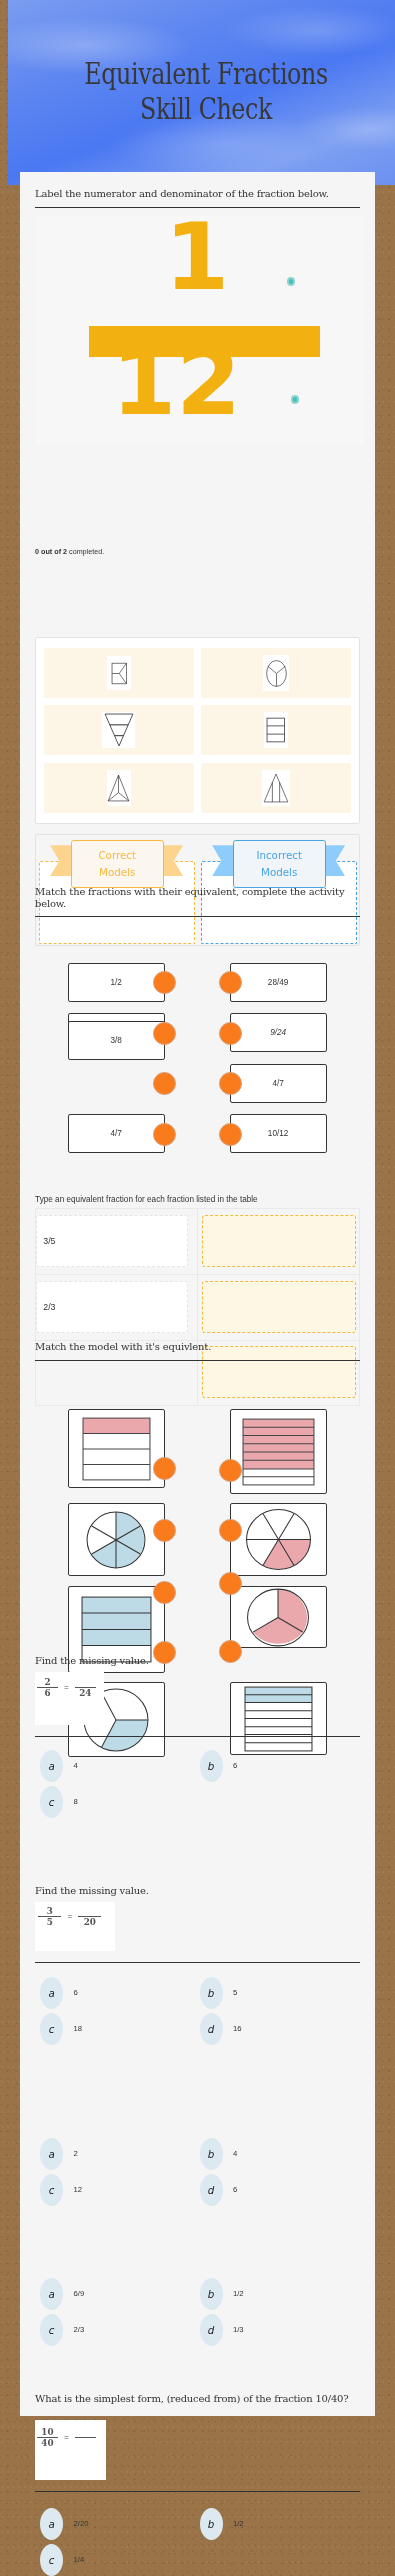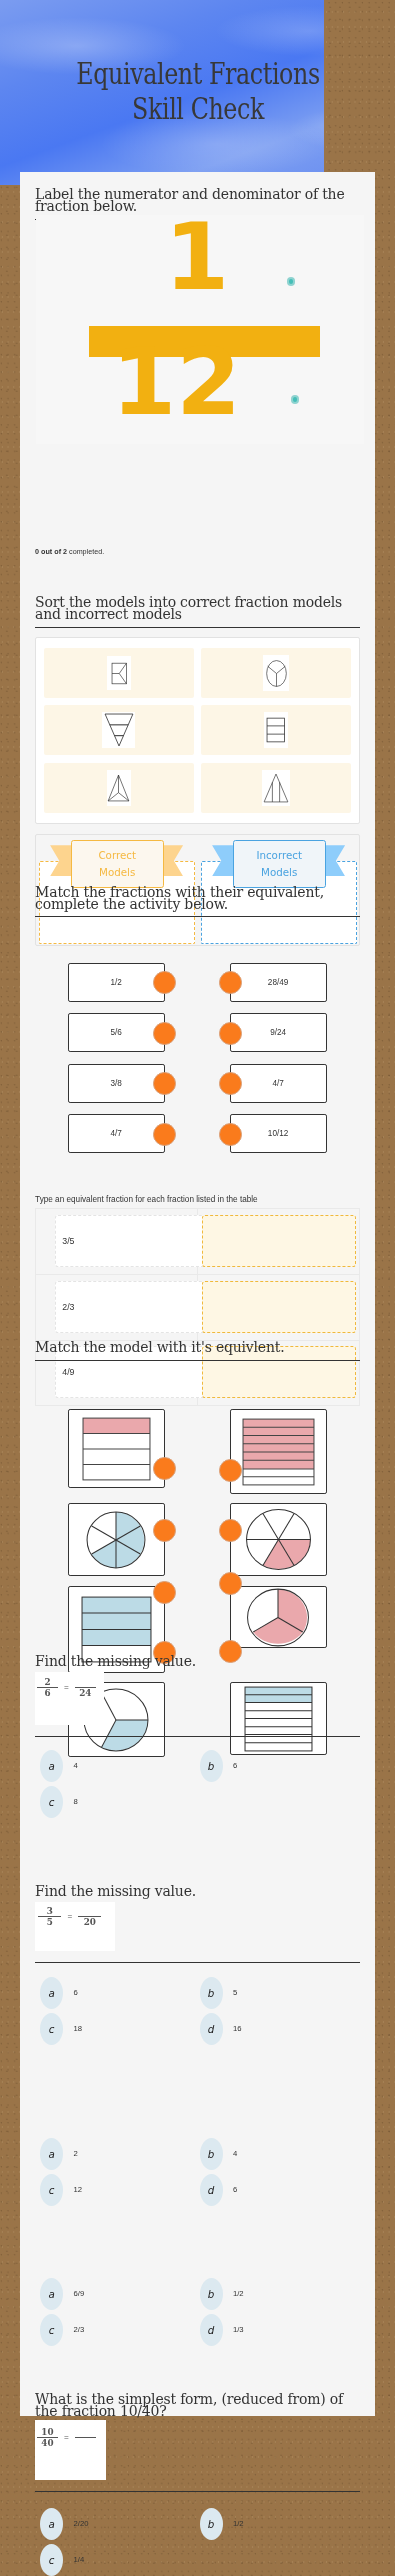--- a/index.html
+++ b/index.html
@@ -11,21 +11,21 @@
       radial-gradient(circle at 20% 30%, rgba(60,40,20,0.25) 0.5px, transparent 1px),
       radial-gradient(circle at 70% 60%, rgba(60,40,20,0.2) 0.5px, transparent 1px),
       radial-gradient(circle at 40% 80%, rgba(255,230,190,0.12) 0.5px, transparent 1px);
     background-size: 6.7px 8.8px, 9.8px 12px, 5.7px 15px;
     font-family: "Liberation Sans", sans-serif;
     color: #333;
     position: relative;
     overflow-x: hidden;
   }
   .hero {
-    position: absolute; left: 0; top: 0; width: 324px; height: 185px;
+    position: absolute; left: 8px; top: 0; width: 388px; height: 185px;
     background: linear-gradient(160deg, #7b9cf0 0%, #5d86f0 30%, #4a78f2 55%, #7d9ff2 80%, #6c90f0 100%);
     overflow: hidden;
   }
   .hero::before {
     content: ""; position: absolute; inset: 0;
     background:
       radial-gradient(ellipse 155px 41px at 77px 46px, rgba(255,255,255,0.25), transparent 70%),
       radial-gradient(ellipse 134px 36px at 309px 31px, rgba(255,255,255,0.2), transparent 70%),
       radial-gradient(ellipse 165px 46px at 216px 144px, rgba(255,255,255,0.18), transparent 70%),
       radial-gradient(ellipse 103px 31px at 361px 129px, rgba(255,255,255,0.2), transparent 70%);
@@ -35,21 +35,21 @@
     font-family: "DejaVu Serif", serif; font-size: 29px; line-height: 35px;
     color: #383838; font-weight: normal; letter-spacing: -0.5px;
     transform: scaleX(0.82);
   }
   .card {
     position: absolute; left: 19.6px; top: 172px; width: 355px; height: 2244px;
     background: #f5f5f5;
   }
   .q { position: absolute; left: 15.5px; width: 325px; }
   .q-title {
-    font-family: "DejaVu Serif", serif; font-size: 14px; line-height: 12px; color: #333;
+    font-family: "DejaVu Serif", serif; font-size: 10px; line-height: 12px; color: #333;
     transform-origin: left; letter-spacing: -0.2px;
   }
   .rule { height: 0.5px; background: #333; width: 325px; }
   
   .label-img { position: absolute; left: 16px; width: 328px; height: 361px; background: #f7f7f7; }
   .big-num { position: absolute; font-family: "DejaVu Sans", sans-serif; color: #f2b011; font-weight: bold; filter: blur(0.4px); }
   .frac-bar { position: absolute; background: #f2b011; filter: blur(0.4px); }
   .hotspot { position: absolute; width: 8.8px; height: 8.8px; border-radius: 50%; background: #8fd3d0; }
   .hotspot::after { content: ""; position: absolute; left: 2.1px; top: 2.1px; width: 4.6px; height: 4.6px; border-radius: 50%; background: #45bfb8; }
   .completed { position: absolute; left: 15.5px; font-size: 7.2px; color: #333; }
@@ -75,21 +75,21 @@
   }
   
   .m-box {
     position: absolute; width: 97px; height: 39px; background: #fff; border: 0.5px solid #333; border-radius: 2.1px;
     display: flex; align-items: center; justify-content: center; font-size: 8.2px; color: #333;
   }
   .dot { position: absolute; width: 23px; height: 23px; border-radius: 50%; background: #fa7b1c; border: 0.8px solid #d9a07a; }
   
   .eq-table { position: absolute; left: 15.5px; width: 325px; height: 198px; background: #f5f5f5; border: 0.5px solid #e9e9e9; }
   .eq-cell-l {
-    position: absolute; left: 19px; width: 152px; height: 52px; background: #fff; border: 0.8px dashed #e4e4e4; border-radius: 3.1px;
+    position: absolute; left: 0; width: 152px; height: 52px; background: #fff; border: 0.8px dashed #e4e4e4; border-radius: 3.1px;
     display: flex; align-items: center; padding-left: 6.2px; font-size: 8.8px; color: #333;
   }
   .eq-cell-r { position: absolute; left: 166px; width: 154px; height: 52px; background: #fef7e4; border: 0.8px dashed #f0b93c; border-radius: 3.1px; }
   .eq-sub { position: absolute; left: 15.5px; font-size: 8.2px; color: #333; }
   
   .opt { position: absolute; display: flex; align-items: center; height: 23px; }
   .opt .bubble {
     width: 23px; height: 32px; border-radius: 50%; background: #dce9f0;
     display: flex; align-items: center; justify-content: center;
     font-family: "DejaVu Sans", sans-serif; font-size: 10.3px; color: #222; font-style: italic;
@@ -119,24 +119,20 @@
     <div class="big-num" style="left:129px;top:-9.3px;font-size:93px;line-height:103px;">1</div>
     <div class="frac-bar" style="left:53px;top:111px;width:231px;height:31px;"></div>
     <div class="big-num" style="left:76px;top:116px;font-size:93px;line-height:103px;">12</div>
     <div class="hotspot" style="left:251px;top:62px"></div>
     <div class="hotspot" style="left:255px;top:180px"></div>
   </div>
   <div class="completed" style="top:375px">
     <b>0 out of 2</b><span> completed.</span>
   </div>
 
-  <div class="q" style="top:424px">
-    <div class="q-title">Sort the models into correct fraction models and incorrect models</div>
-    <div class="rule" style="margin-top:7.2px"></div>
-  </div>
   <div class="sort-pool" style="top:465px">
 
     <div class="sort-tile" style="left:7.7px;top:10.3px">
       <div class="shape" style="width:24px;height:34px">
         <svg width="16.5" height="23" viewBox="0 0 32 44">
             <rect x="2" y="2" width="28" height="40" fill="none" stroke="#333" stroke-width="1.3"></rect>
             <line x1="2" y1="22" x2="16" y2="22" stroke="#333" stroke-width="1.3"></line>
             <line x1="16" y1="22" x2="30" y2="2" stroke="#333" stroke-width="1.3"></line>
             <line x1="16" y1="22" x2="30" y2="42" stroke="#333" stroke-width="1.3"></line>
           </svg>
@@ -214,24 +210,24 @@
     </div>
   </div>
 
   <div class="q" style="top: 714px;">
     <div class="q-title">Match the fractions with their equivalent, complete the activity below.</div>
     <div class="rule" style="margin-top:6.2px"></div>
   </div>
   <div>
     <div class="m-box" style="left: 48px; top: 791px;">1/2</div>
     <div class="m-box" style="left: 48px; top: 841px;">5/6</div>
-    <div class="m-box" style="left: 48px; top: 892px;">3/8</div>
+    <div class="m-box" style="left: 48px; top: 849px;">3/8</div>
     <div class="m-box" style="left: 48px; top: 942px;">4/7</div>
     <div class="m-box" style="left: 210px; top: 791px;">28/49</div>
-    <div class="m-box" style="left: 210px; top: 841px;">9/24</div>
+    <div class="m-box" style="left: 210px; top: 841px; font-style: italic;">9/24</div>
     <div class="m-box" style="left: 210px; top: 892px;">4/7</div>
     <div class="m-box" style="left: 210px; top: 942px;">10/12</div>
     <div class="dot" style="left: 133px; top: 799px;"></div>
     <div class="dot" style="left: 133px; top: 850px;"></div>
     <div class="dot" style="left: 133px; top: 900px;"></div>
     <div class="dot" style="left: 133px; top: 951px;"></div>
     <div class="dot" style="left: 199px; top: 799px;"></div>
     <div class="dot" style="left: 199px; top: 850px;"></div>
     <div class="dot" style="left: 199px; top: 900px;"></div>
     <div class="dot" style="left: 199px; top: 951px;"></div>
@@ -239,21 +235,20 @@
 
   <div class="eq-sub" style="top: 1023px;">Type an equivalent fraction for each fraction listed in the table</div>
   <div class="eq-table" style="top: 1036px;">
     <div style="position:absolute;left:161px;top:0;width:0.5px;height:100%;background:#e9e9e9"></div>
     <div style="position:absolute;left:0;top:65px;width:100%;height:0.5px;background:#e9e9e9"></div>
     <div style="position:absolute;left:0;top:131px;width:100%;height:0.5px;background:#e9e9e9"></div>
     <div class="eq-cell-l" style="top:6.2px">3/5</div>
     <div class="eq-cell-r" style="top:6.2px"></div>
     <div class="eq-cell-l" style="top:72px">2/3</div>
     <div class="eq-cell-r" style="top:72px"></div>
-    <div class="eq-cell-l" style="top:137px">4/9</div>
     <div class="eq-cell-r" style="top:137px"></div>
   </div>
 
   <div class="q" style="top: 1169px;">
     <div class="q-title">Match the model with it's equivlent.</div>
     <div class="rule" style="margin-top:7.2px"></div>
   </div>
   <div>
 
     <div class="m-box" style="left: 48px; top: 1237px; height: 79px;">

